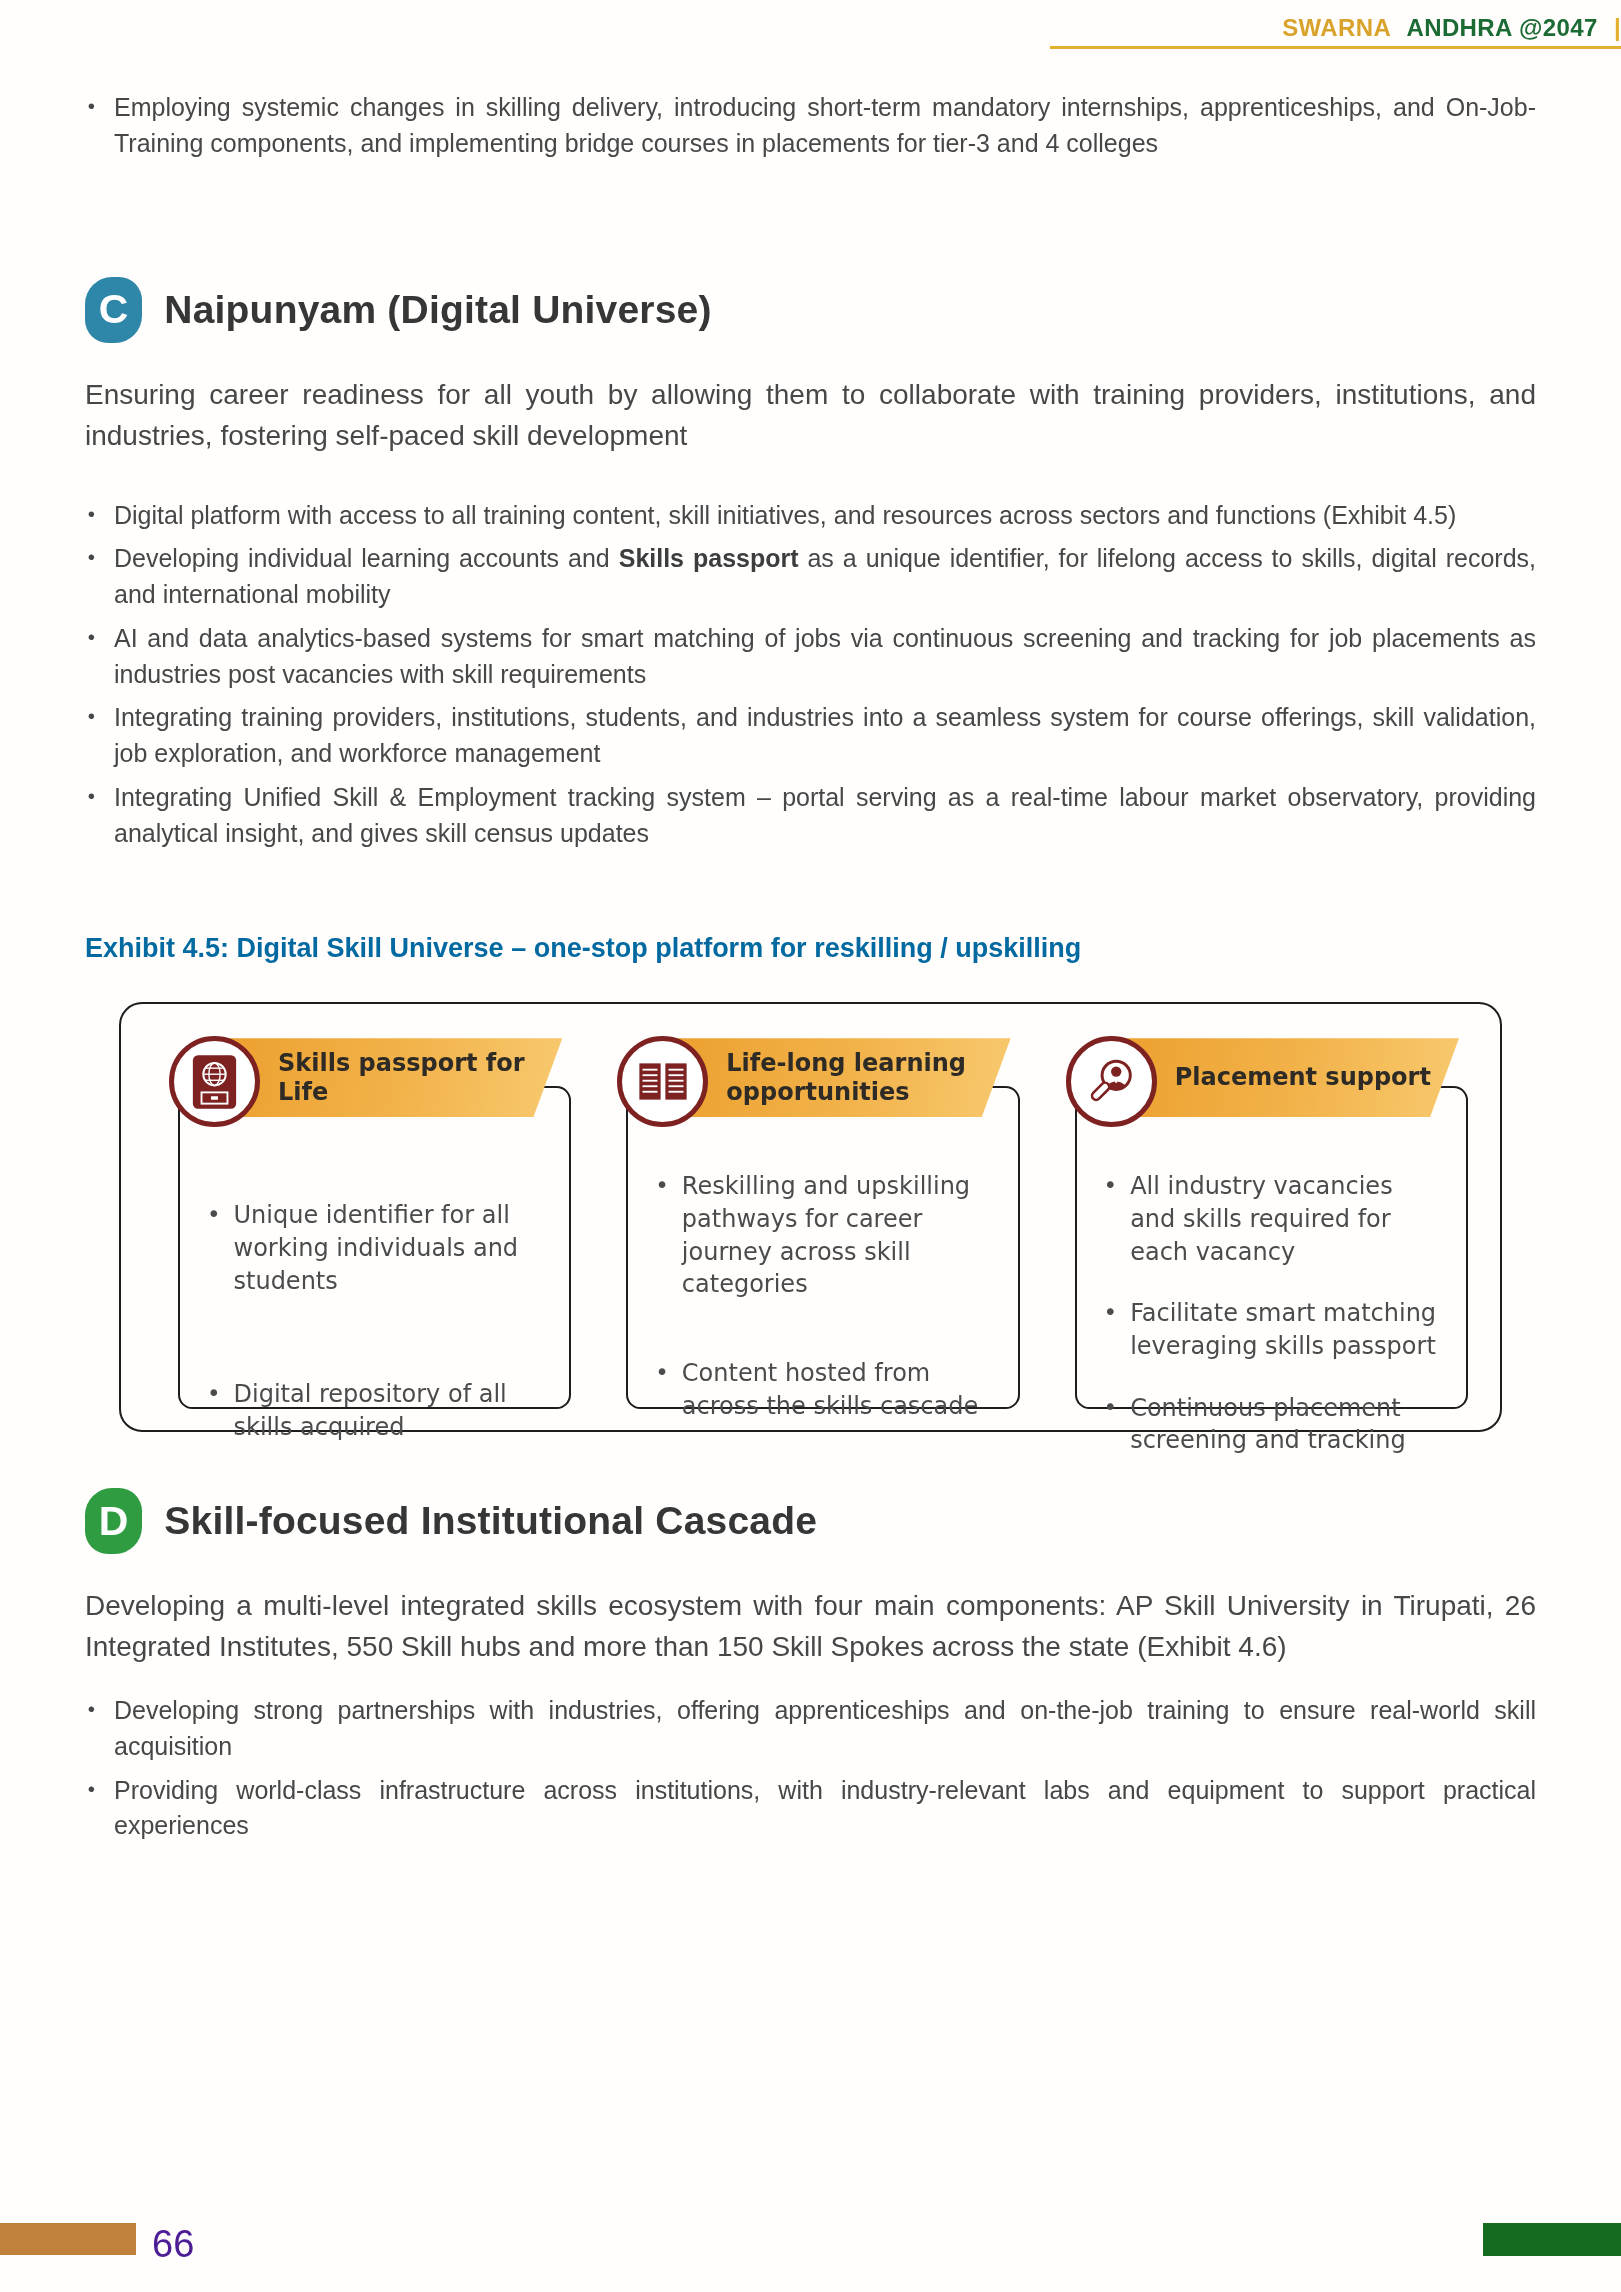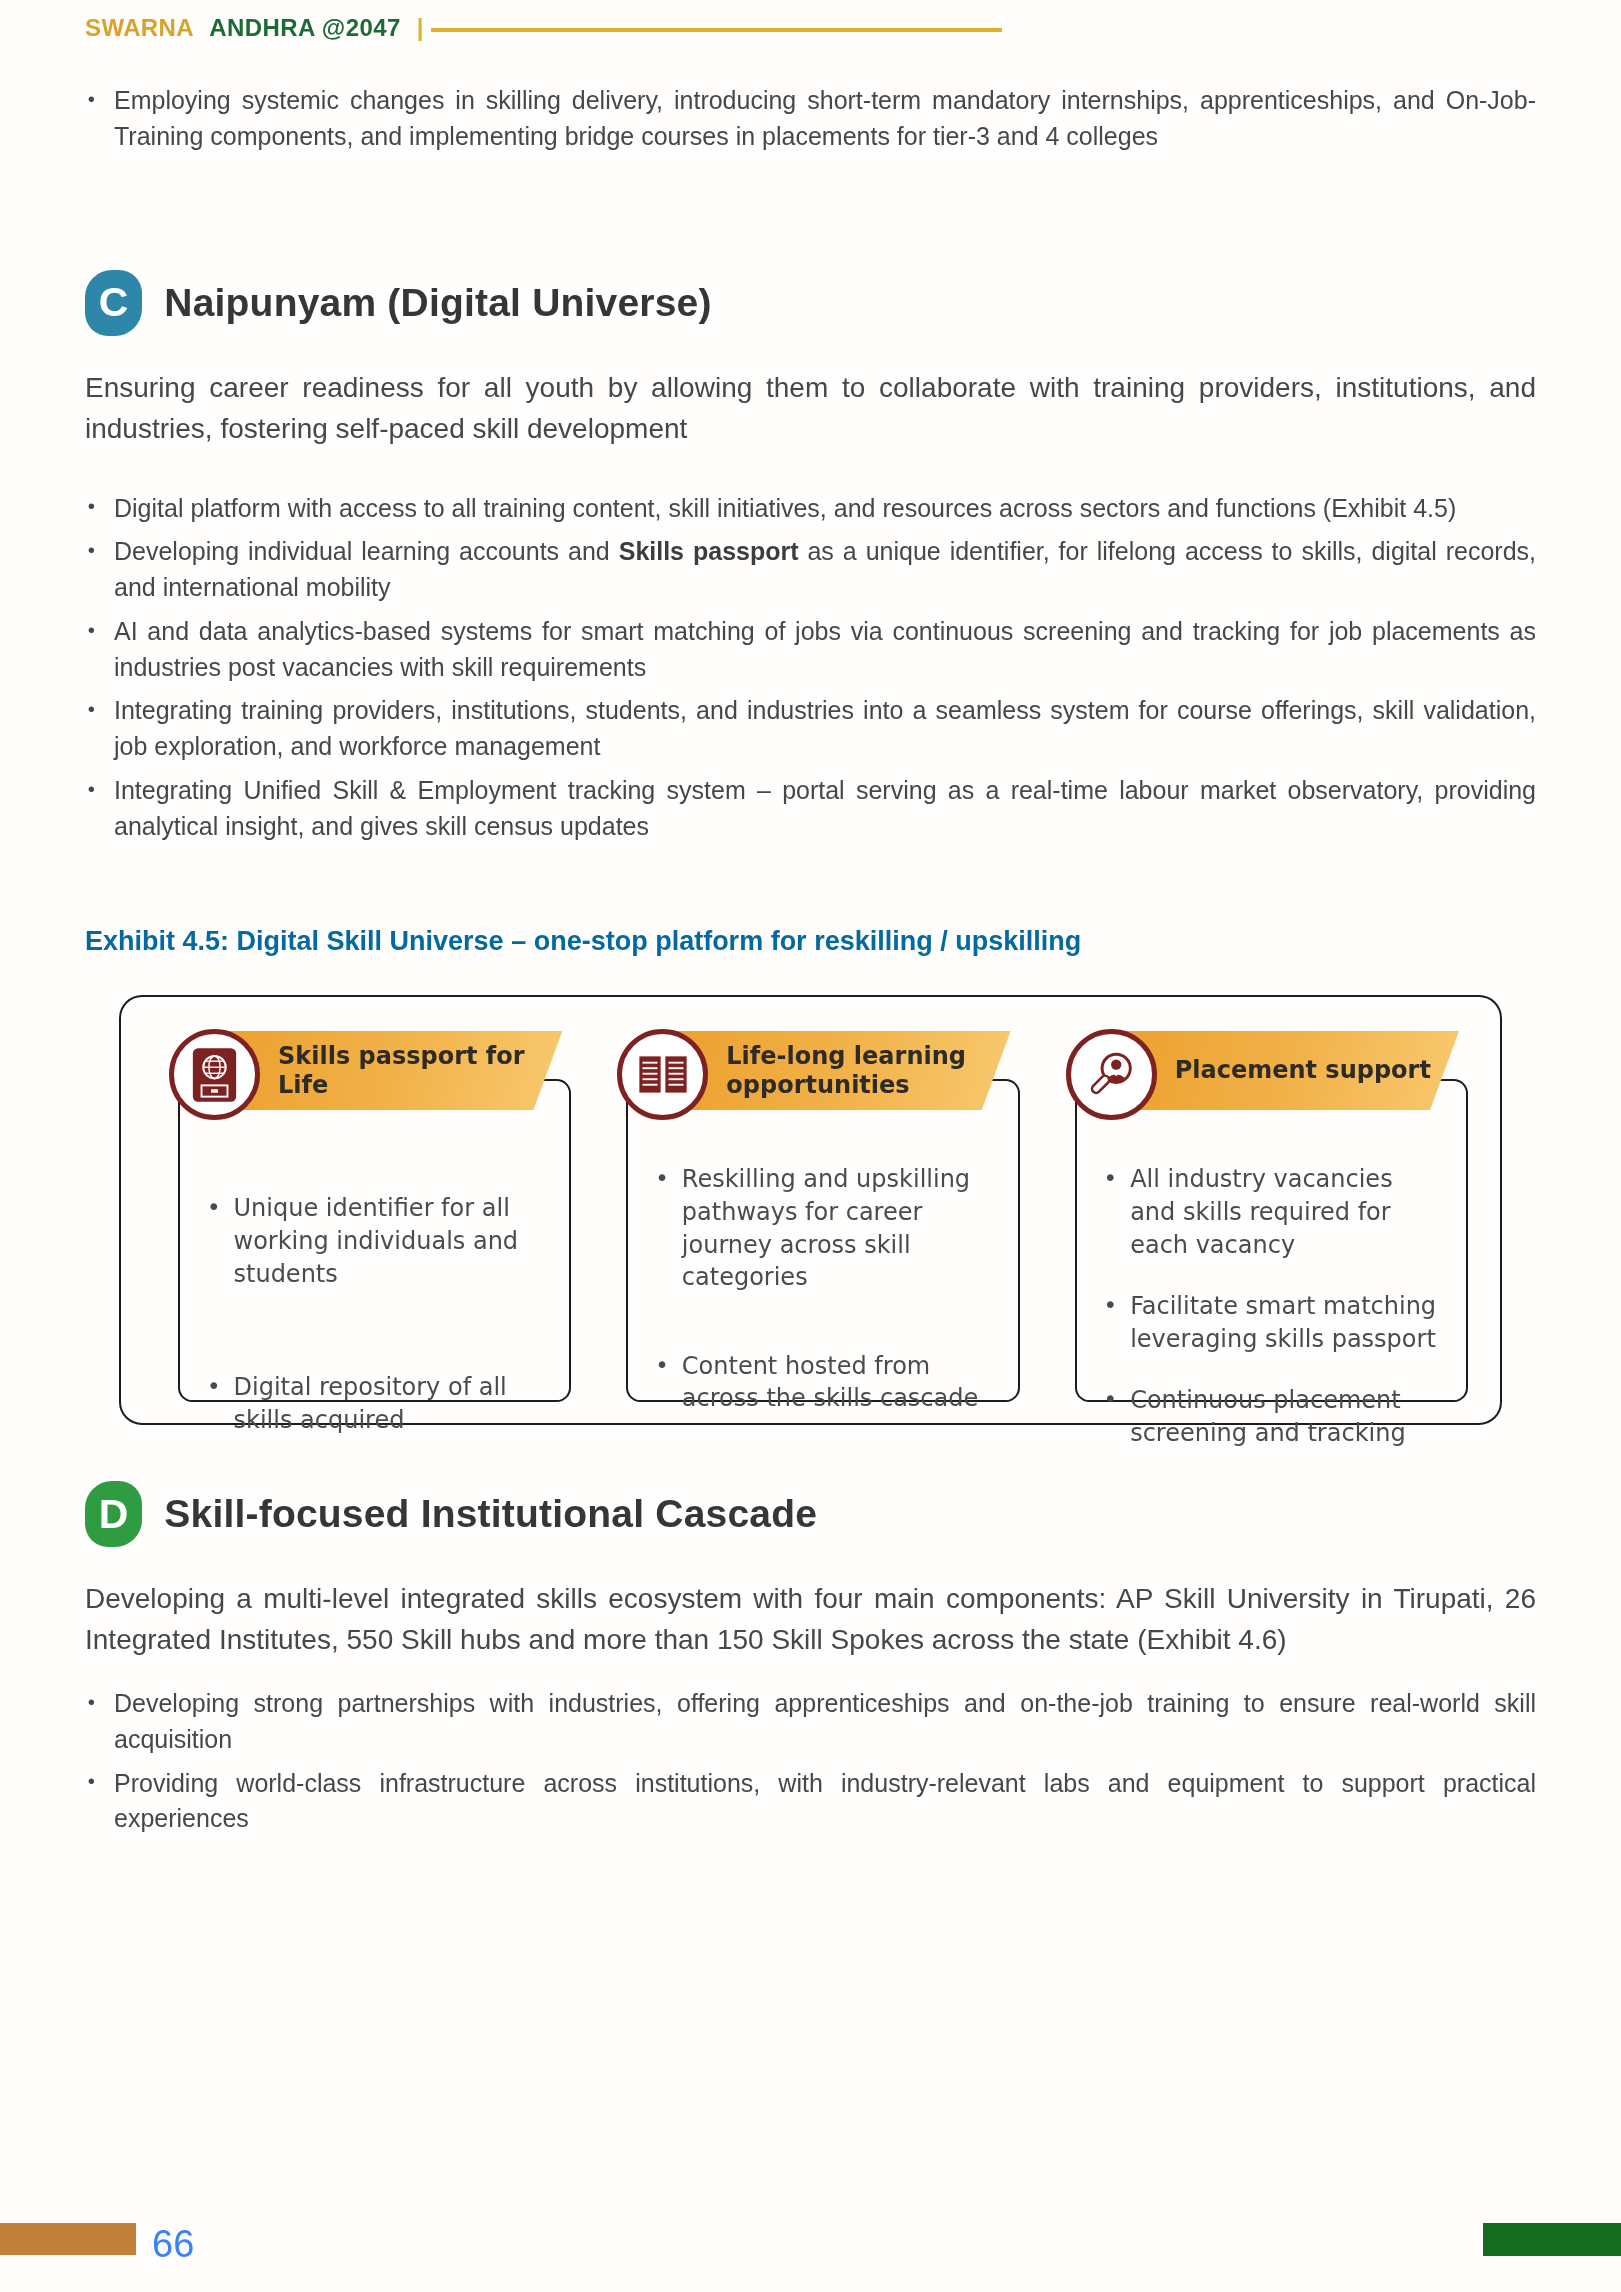--- a/index.html
+++ b/index.html
@@ -1,20 +1,20 @@
 <!DOCTYPE html>
 <html style="font-size:14.3px"><head>
 <meta charset="utf-8">
 <style>
   html,body{margin:0;padding:0;background:#ffffff;}
   .page{position:relative;width:1621px;height:2293px;background:#fffefd;overflow:hidden;
         font-family:"Liberation Sans",sans-serif;color:#454545;}
 
   
-  .hdr{display:flex;align-items:center;padding:14.3px 0 0 85px;}
+  .hdr{display:flex;align-items:flex-end;padding:14.3px 0 0 85px;flex-direction:column;}
   .brand{font-size:24px;font-weight:bold;letter-spacing:0.4px;white-space:nowrap;}
   .brand .gold{color:#D9A22B;}
   .brand .green{color:#1C6B34;margin-left:9px;}
   .brand .sep{color:#E3AF2E;margin-left:9px;font-weight:bold;}
   .hdr-rule{height:3.6px;width:571px;background:#E3AF2E;margin-left:7.2px;margin-top:3.6px;}
 
   .content{margin:0 85px;}
 
   
   .body-bullets{list-style:none;margin:0;padding:0;}
@@ -58,21 +58,21 @@
   .card:first-child .card-body{padding-top:111px;}
   .card-body ul{list-style:none;margin:0;padding:0;}
   .card-body li{position:relative;padding-left:32px;font-size:24px;line-height:1.36;color:#4b4b4b;}
   .card-body li::before{content:"•";position:absolute;left:5.4px;top:0;font-size:23px;color:#4b4b4b;}
   .card-0 .card-body li{margin-bottom:81px;}
   .card-1 .card-body li{margin-bottom:56px;}
   .card-2 .card-body li{margin-bottom:29px;}
 
   
   .bar-left{position:absolute;left:0;bottom:38px;width:136px;height:32px;background:#C0813B;}
-  .page-num{position:absolute;left:152px;bottom:27px;font-size:38px;color:#3b82f6;}
+  .page-num{position:absolute;left:152px;bottom:27px;font-size:38px;color:#4c1d95;}
   .bar-right{position:absolute;right:0;bottom:37px;width:138px;height:33px;background:#156C1F;}
 </style>
 </head>
 <body>
 
 <div class="page">
 
   <div class="hdr">
     <span class="brand">
       <span class="gold">SWARNA</span>

